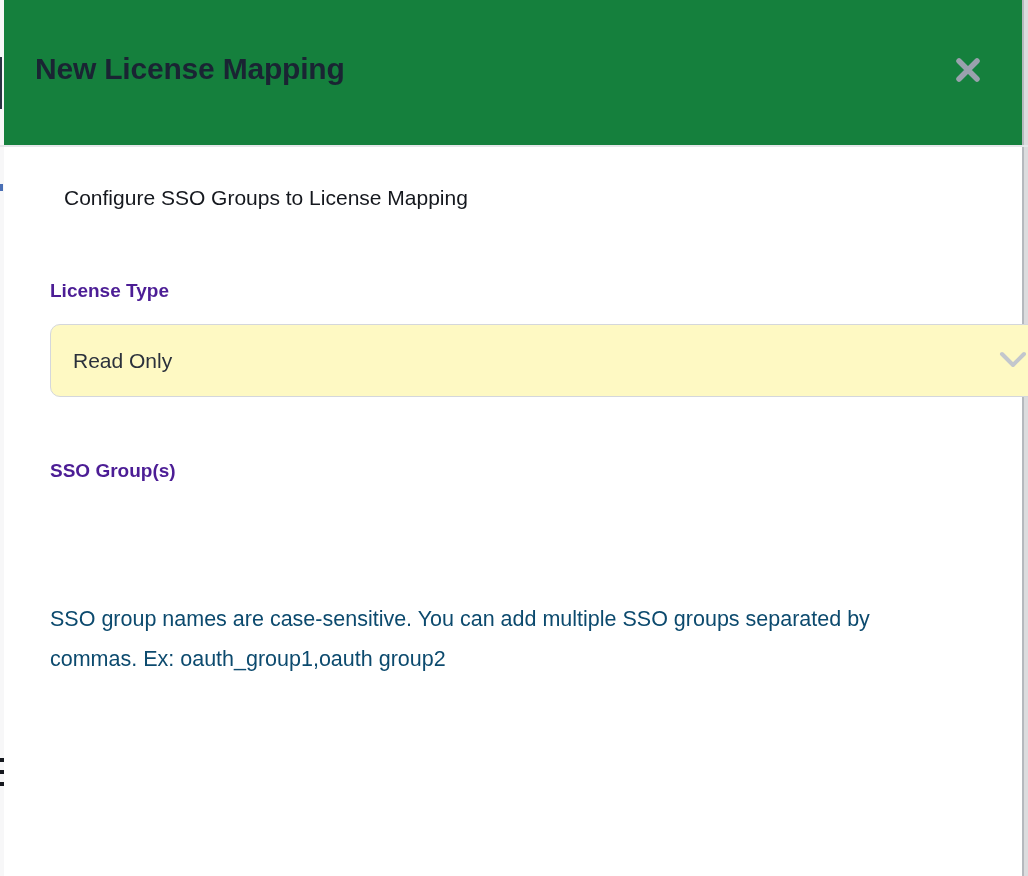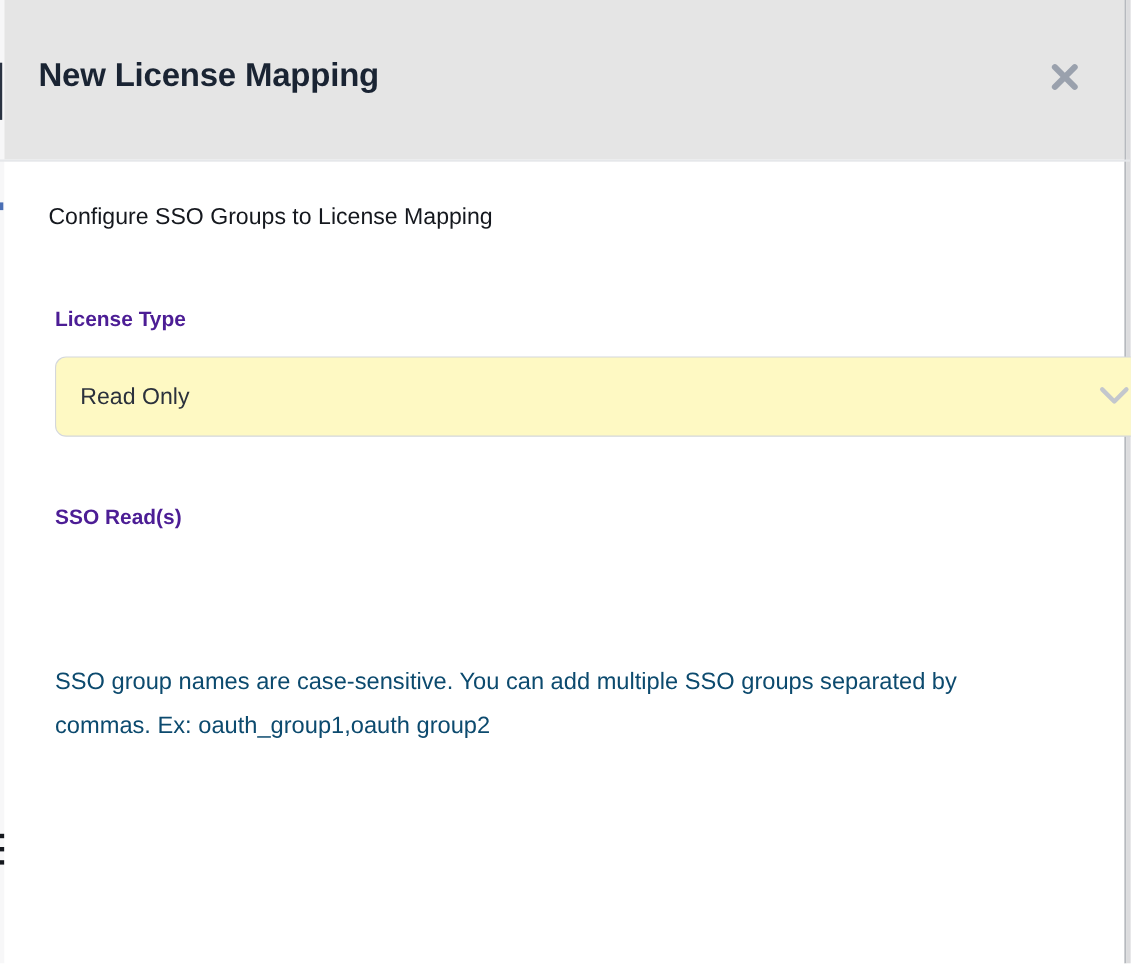--- a/index.html
+++ b/index.html
@@ -49,21 +49,21 @@
   
   .modal {
     position: absolute; left: 4px; top: 0;
     width: 1018px; height: 876px;
     background: #ffffff;
     border-top-left-radius: 8px;
   }
   .modal-header {
     position: absolute; left: 0; top: 0;
     width: 100%; height: 145px;
-    background: #e5e5e5;
+    background: #15803d;
     text-align: center;
   }
   .modal-title {
     position: absolute; left: 31px; top: 52px;
     font-size: 30px; font-weight: 700;
     color: #1a2433;
     letter-spacing: -0.2px;
   }
   .close-btn {
     position: absolute; left: 936px; top: 42px;
@@ -75,21 +75,21 @@
   .close-btn svg { display: block; }
   .header-divider {
     position: absolute; left: -4px; top: 145px;
     width: 1028px; height: 2px;
     background: #e5e7ea;
   }
 
   .modal-body { position: absolute; left: 0; top: 147px; width: 100%; height: 729px; }
 
   .subtitle {
-    position: absolute; left: 40px; top: 39px;
+    position: absolute; left: 60px; top: 39px;
     font-size: 21px; font-weight: 400;
     color: #15181e;
   }
   .field-label {
     position: absolute; left: 46px;
     font-size: 19px; font-weight: 700;
     color: #4c1d95;
   }
   .label-license { top: 133px; }
   .label-sso { top: 313px; }
@@ -162,21 +162,21 @@
 
       <div class="control select-box">
         <span class="select-value">Read Only</span>
         <span class="select-chevron">
           <svg width="30" height="22" viewBox="0 0 30 22">
             <polyline points="4,5 15,16 26,5" stroke="#c3c7cd" stroke-width="4" stroke-linecap="round" stroke-linejoin="round" fill="none"></polyline>
           </svg>
         </span>
       </div>
 
-      <div class="field-label label-sso">SSO Read(s)</div>
+      <div class="field-label label-sso">SSO Group(s)</div>
 
 
       <div class="help-text">SSO group names are case-sensitive. You can add multiple SSO groups separated by commas. Ex: oauth_group1,oauth group2</div>
 
     </div>
   </div>
 
 </div>
 
 </body></html>

